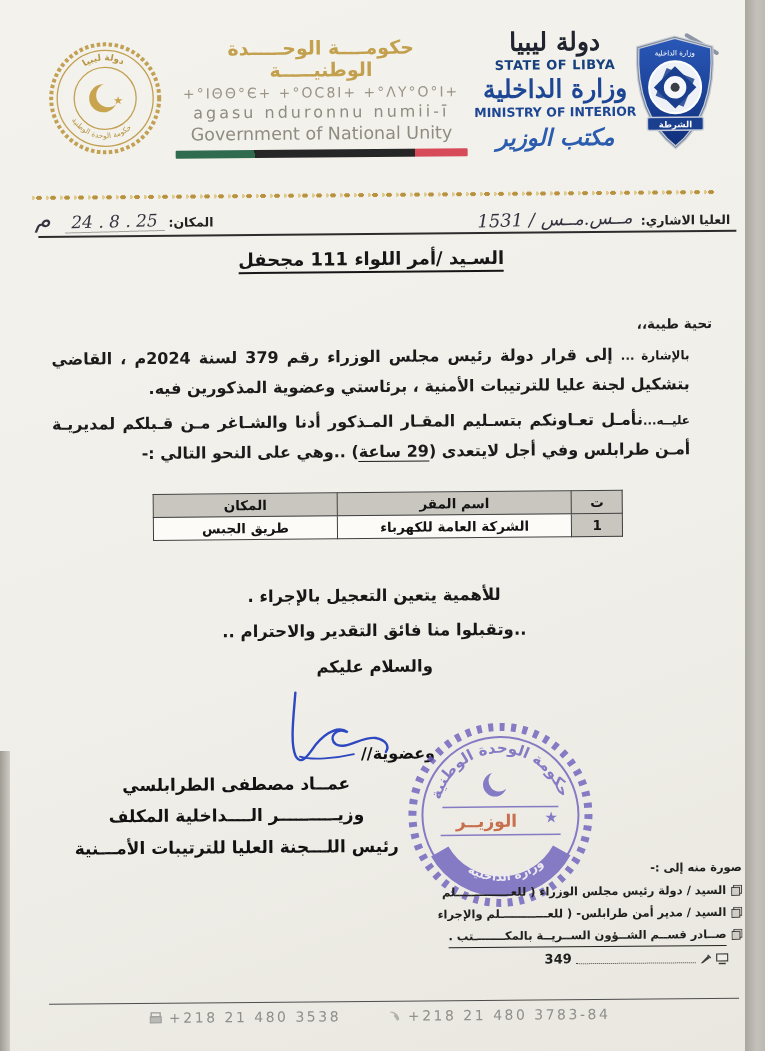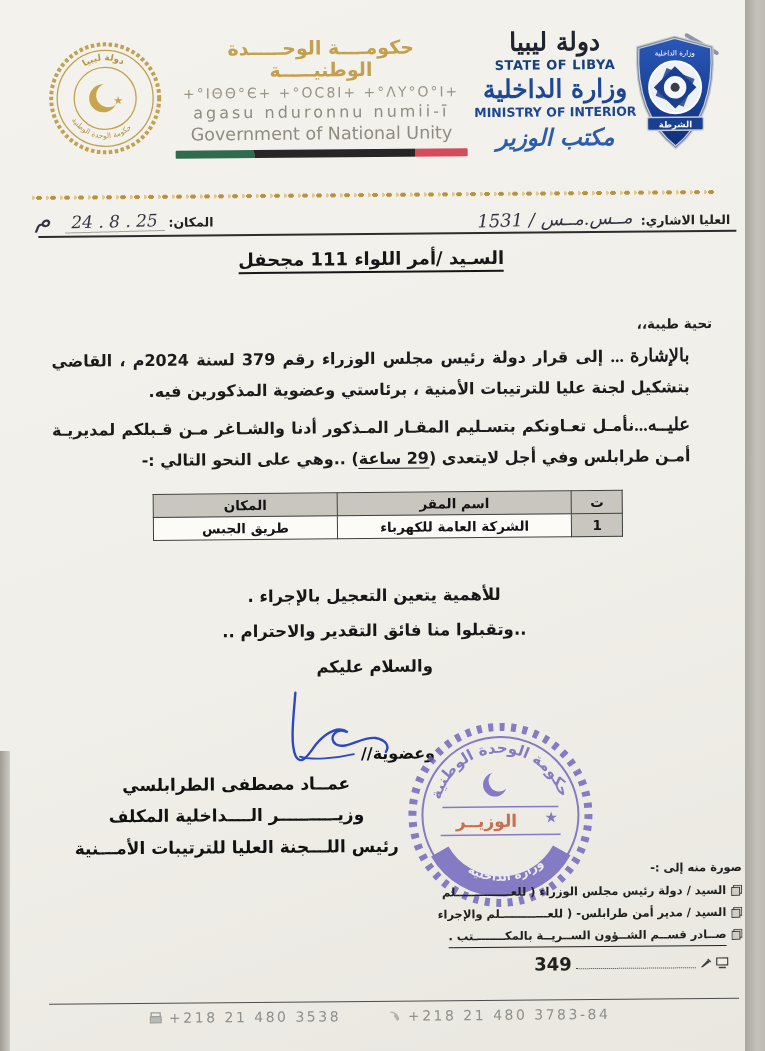--- a/index.html
+++ b/index.html
@@ -60,21 +60,21 @@
   .date-suffix{font-size:24px;display:inline-block;transform:rotate(8deg);margin-right:10px;}
   .rule{position:absolute;left:40px;top:233px;width:698px;height:0;border-top:2.5px solid #2c2c2c;}
 
   
   .subject{position:absolute;left:0;top:248px;width:745px;text-align:center;direction:rtl;
     font-size:18px;font-weight:bold;color:#161616;}
   .subject span{border-bottom:2px solid #161616;padding-bottom:2px;}
   .greeting{position:absolute;right:32px;top:318px;direction:rtl;font-size:13.5px;font-weight:bold;color:#1d1d1d;}
   .bodytext{position:absolute;right:55px;top:342px;width:638px;direction:rtl;text-align:justify;
     font-size:16px;font-weight:bold;color:#1b1b1b;line-height:1.85;}
-  .bodytext .lead{font-size:18px;font-family:Liberation Serif, serif;}
+  .bodytext .lead{font-size:12px;}
   .p2{margin-top:6px;}
   .u{border-bottom:1.5px solid #1b1b1b;}
 
   
   table.mqr{position:absolute;left:152px;top:492px;width:470px;direction:rtl;
     border-collapse:collapse;font-size:13.5px;font-weight:bold;color:#141414;}
   table.mqr td,table.mqr th{border:1.6px solid #3f3f3f;padding:3px 4px;text-align:center;}
   table.mqr th{background:#c9c6c0;}
   td.idx{background:#c9c6c0;width:44px;}
   td.cell{background:#fcfbf8;}
@@ -95,21 +95,21 @@
   
   .dist{position:absolute;left:408px;top:860px;width:330px;direction:rtl;
     font-size:11.5px;font-weight:bold;color:#20201e;line-height:1.9;}
   .dist-head{margin-bottom:1px;}
   .dist-item{display:flex;align-items:center;gap:5px;}
   .dist-item .txt{white-space:nowrap;}
   .dist-item.ul .txt{border-bottom:1.3px solid #20201e;}
   .mini{flex:0 0 auto;display:inline-block;}
   .copies{display:flex;align-items:center;gap:4px;padding-right:14px;}
   .leader{display:inline-block;width:120px;border-bottom:1.5px dotted #444;height:8px;}
-  .copies .num{font-size:18px;}
+  .copies .num{font-size:13px;}
 
   
   .footer-line{position:absolute;left:44px;top:1001px;width:690px;border-top:1.6px solid #4c4c4c;}
   .footer-nums{position:absolute;left:0;top:1008px;width:745px;text-align:center;
     color:#8f8f8d;font-size:14px;letter-spacing:2.5px;}
   .footer-nums .grp{margin:0 18px;white-space:nowrap;}
   .ic{display:inline-block;vertical-align:-2px;margin-left:4px;}
 </style>
 </head>
 <body>

